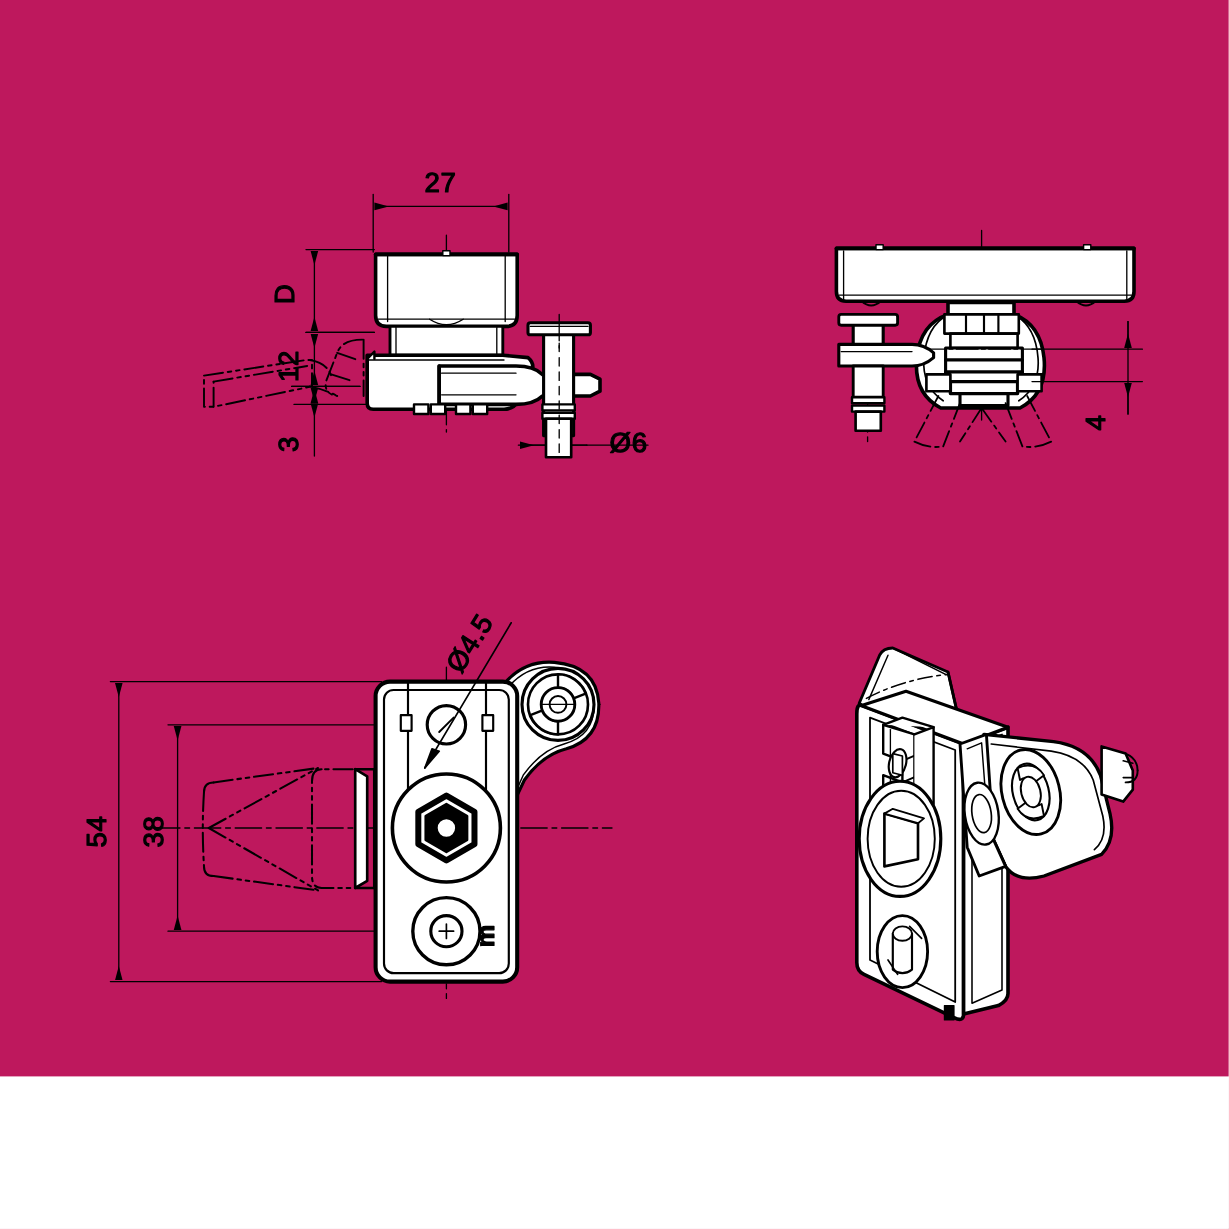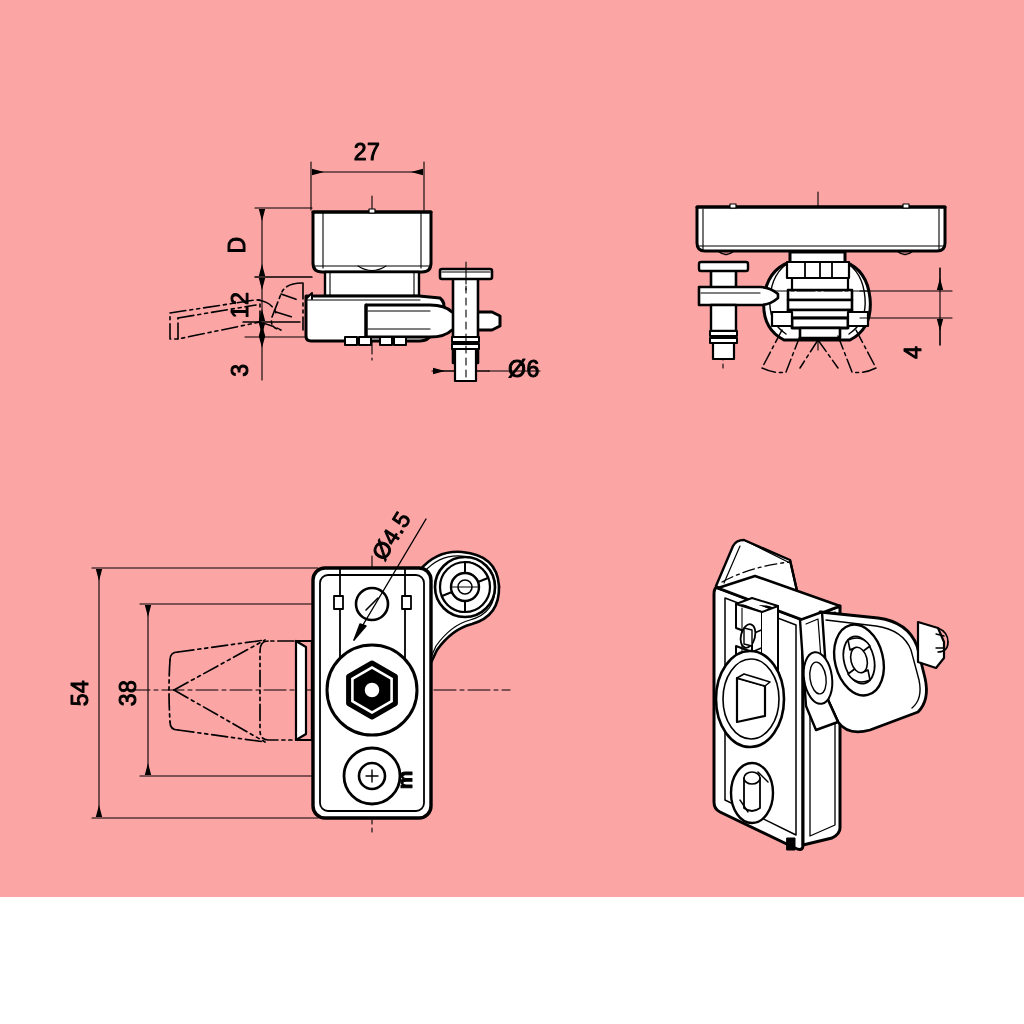--- a/index.html
+++ b/index.html
@@ -11,21 +11,21 @@
   body {
     width: 1024px;
     height: 1024px;
     font-family: "Liberation Sans", sans-serif;
     overflow: hidden;
   }
   #sheet {
     position: relative;
     width: 1024px;
     height: 897px;
-    background: #fca5a5;
+    background: #be185d;
   }
   svg.drawing {
     position: absolute;
     left: 0;
     top: 0;
     width: 1024px;
     height: 1024px;
     display: block;
   }
   .dimtext {

